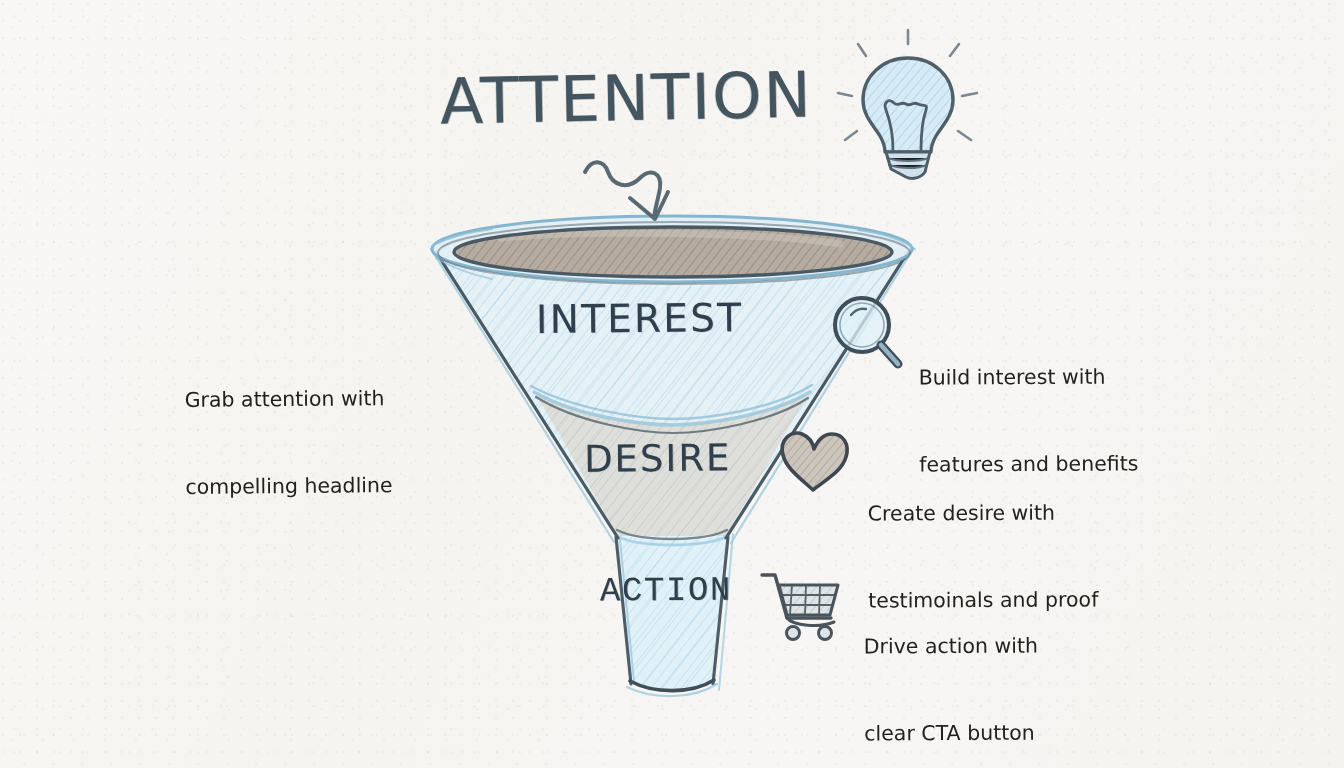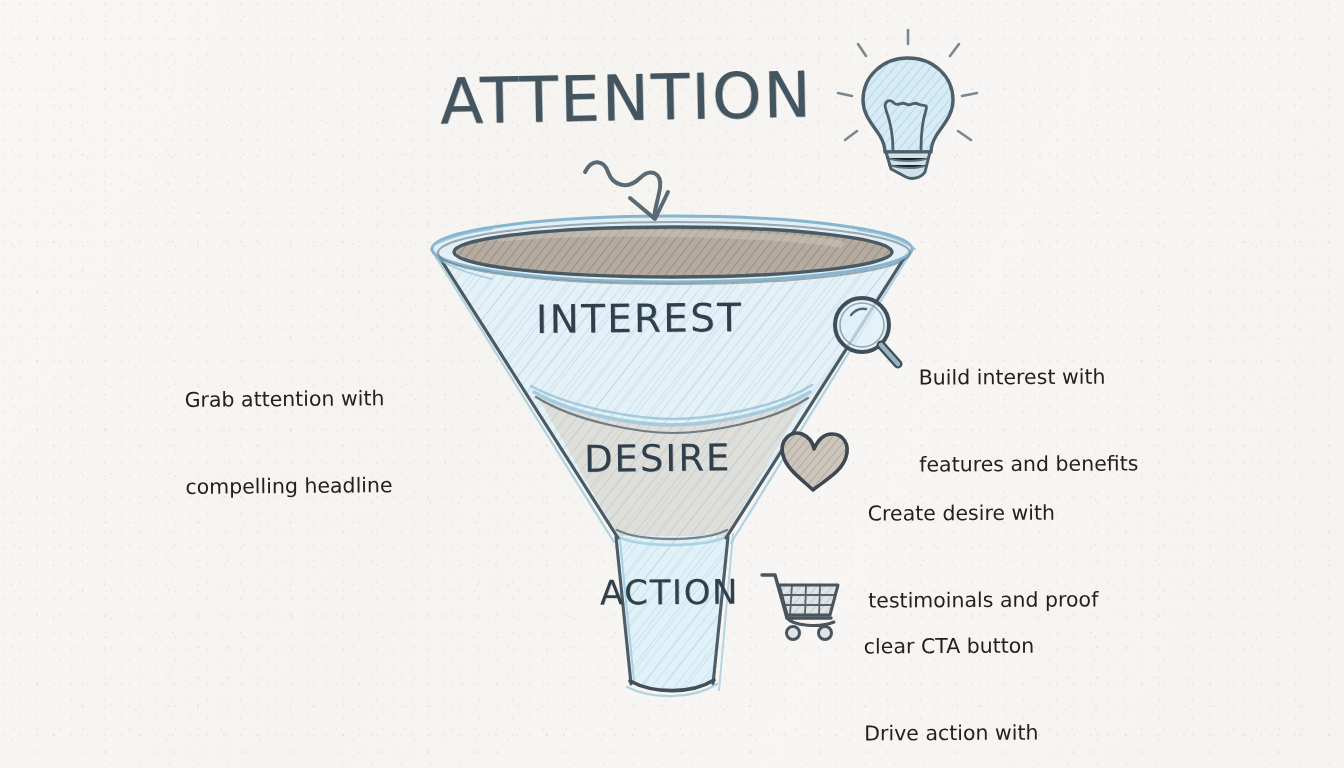--- a/index.html
+++ b/index.html
@@ -38,21 +38,21 @@
   }
   
   .stage-label{
     font-family:"DejaVu Sans", sans-serif;
     color:#2f3f4b;
     font-weight:400;
     text-shadow:.7px .5px 0 rgba(47,63,75,.30);
   }
   #lbl-interest{left:536px;top:296px;font-size:39px;letter-spacing:2.2px;transform:rotate(-.5deg);}
   #lbl-desire{left:584px;top:437px;font-size:37px;letter-spacing:2px;transform:rotate(-.6deg);}
-  #lbl-action{left:600px;top:572px;font-size:34px;letter-spacing:1.6px;transform:rotate(-.4deg);}
+  #lbl-action{left:600px;top:572px;font-size:34px;letter-spacing:1.6px;transform:rotate(-.4deg);font-family:Liberation Mono, monospace;}
 
   
   .note{
     font-family:"DejaVu Sans", sans-serif;
     color:#23201e;
     font-size:20.5px;
     line-height:29px;
   }
   #note-attention{left:185px;top:327px;transform:rotate(-.5deg);}
   #note-interest{left:919px;top:305px;transform:rotate(-.3deg);}
@@ -272,17 +272,17 @@
     <div>Build interest with</div>
     <div>features and benefits</div>
   </div>
 
   <div class="txt note" id="note-desire">
     <div>Create desire with</div>
     <div>testimoinals and proof</div>
   </div>
 
   <div class="txt note" id="note-action">
+    <div>Drive action with</div>
     <div>clear CTA button</div>
-    <div>Drive action with</div>
   </div>
 
 </div>
 
 </body></html>

